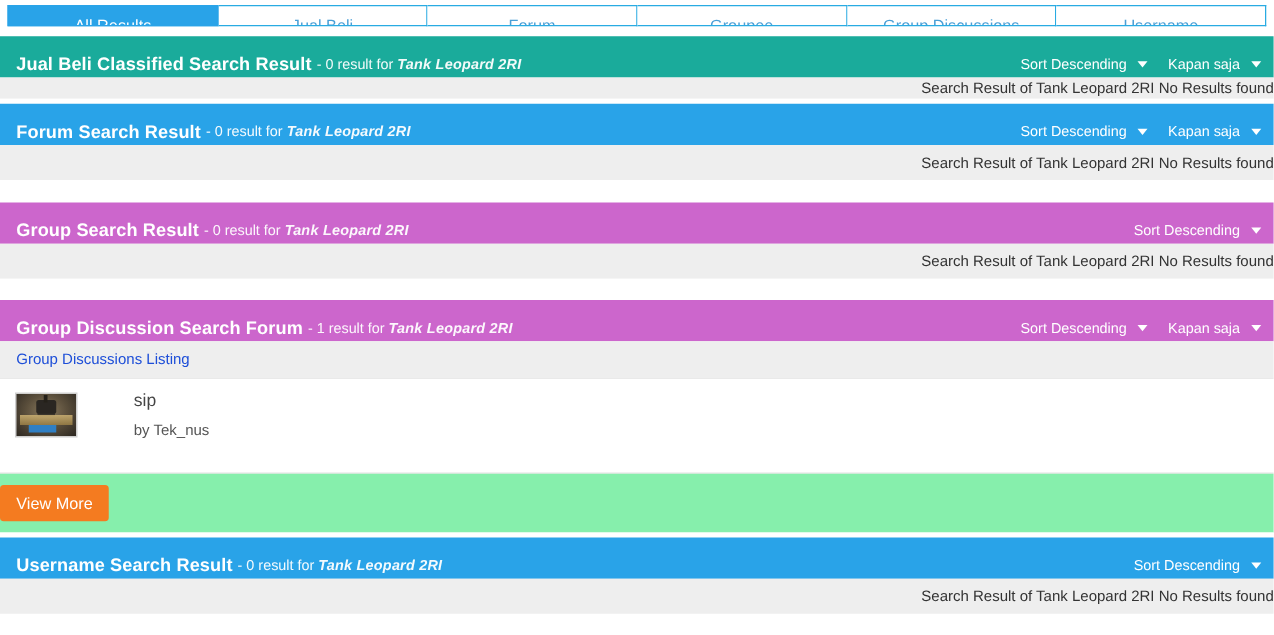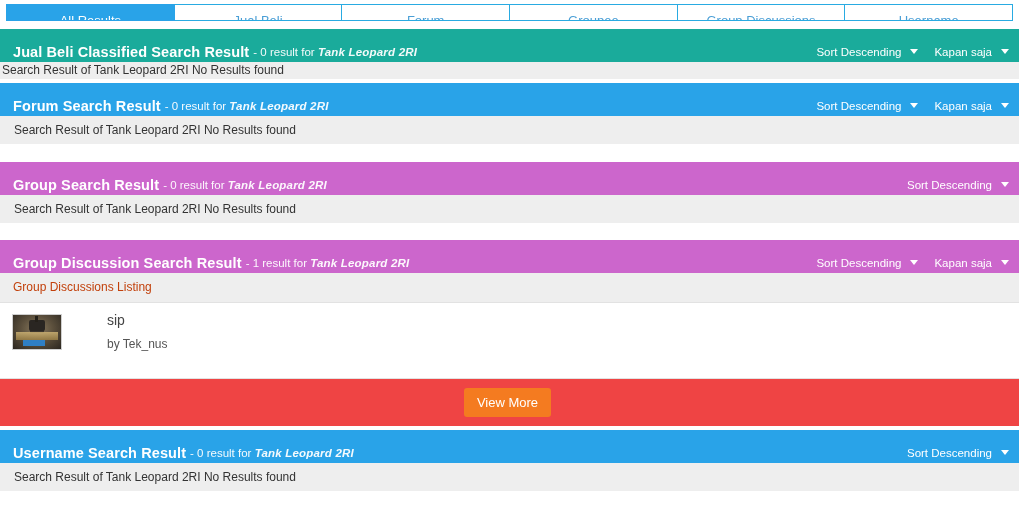--- a/index.html
+++ b/index.html
@@ -96,36 +96,37 @@
     border-right: 4px solid transparent;
     border-top: 5px solid #ffffff;
     display: inline-block;
   }
 
   .sec-body {
     background: #eeeeee;
     font-size: 12px;
     color: #333333;
     box-sizing: border-box;
+    text-align: right;
   }
   .body-line { white-space: nowrap; }
 
   
   .teal   .sec-head { background: #1aab9b; }
   .blue   .sec-head { background: #29a3e8; }
   .purple .sec-head { background: #cc66cc; justify-content: flex-end; }
 
   
   .listing-head {
     background: #eeeeee;
     height: 29px;
     line-height: 29px;
     padding-left: 13px;
     font-size: 12px;
-    color: #c2410c;
+    color: #1d4ed8;
     box-sizing: border-box;
   }
   .list-row {
     background: #ffffff;
     border-top: 1px solid #e2e2e2;
     border-bottom: 1px solid #e2e2e2;
     display: flex;
     padding: 9px 12px;
     box-sizing: border-box;
     height: 77px;
@@ -215,25 +216,25 @@
   }
   .icon-clock:after {
     content: "";
     position: absolute;
     left: 3.4px; top: 1.6px;
     width: 1.3px; height: 3.6px;
     background: #555555;
   }
 
   .list-footer {
-    background: #ef4444;
+    background: #86efac;
     height: 47px;
     display: flex;
     align-items: center;
-    justify-content: center;
+    justify-content: flex-start;
     padding-right: 4px;
     box-sizing: border-box;
   }
   .btn-viewmore {
     background: #f47b20;
     color: #ffffff;
     font-size: 13px;
     border: none;
     border-radius: 3px;
     padding: 7px 13px;
@@ -321,21 +322,21 @@
   </div>
   <div class="sec-body" style="height:28px;line-height:28px;padding-left:14px">
     <span class="body-line">Search Result of Tank Leopard 2RI No Results found</span>
   </div>
 </div>
 
 <div class="spacer" style="height:17px"></div>
 
 <div class="section purple">
   <div class="sec-head">
-    <span class="sec-title">Group Discussion Search Result</span>
+    <span class="sec-title">Group Discussion Search Forum</span>
     <span class="sec-sub">
       <span>- 1 result for</span>
       <span class="term">Tank Leopard 2RI</span>
     </span>
     <div class="sec-tools">
       <div class="tool">
         <span>Sort Descending</span>
         <span class="caret"></span>
       </div>
       <div class="tool">

